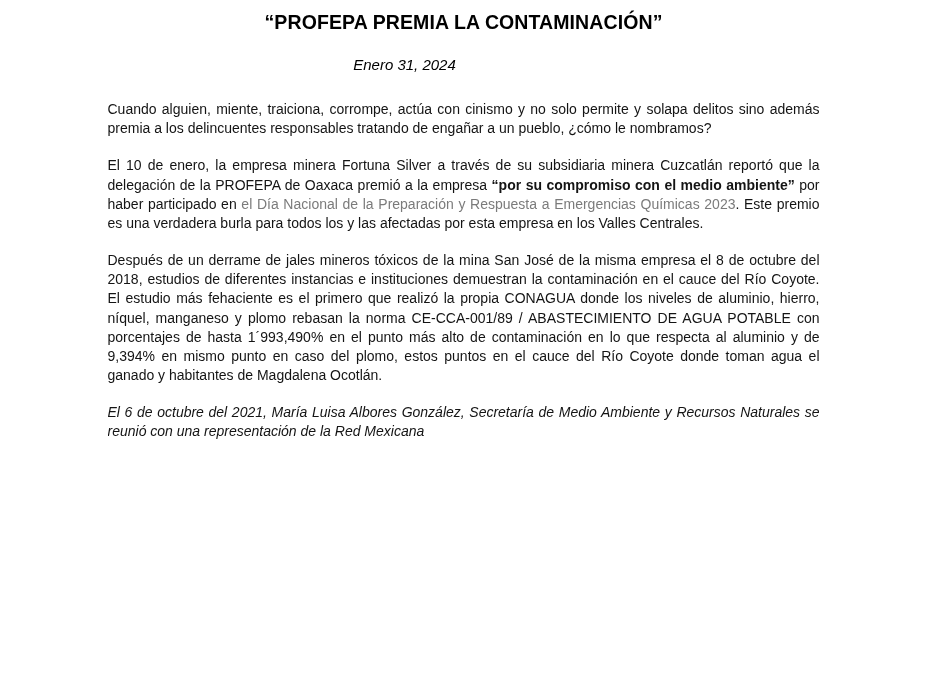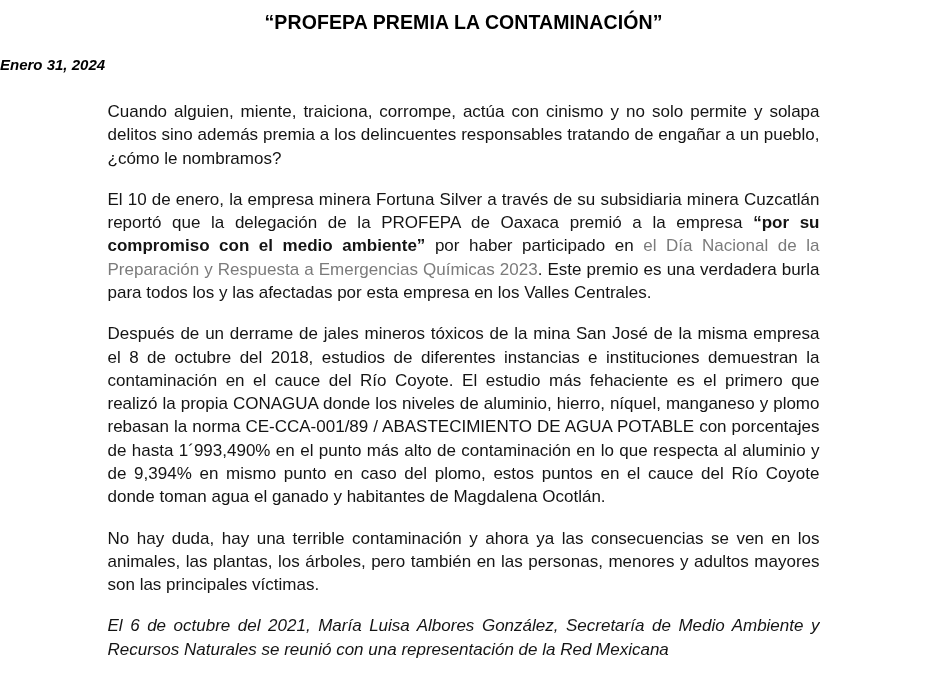--- a/index.html
+++ b/index.html
@@ -25,34 +25,34 @@
   .doc-title {
     text-align: center;
     font-size: 19.5px;
     font-weight: bold;
     letter-spacing: 0.1px;
     margin: 11px 0 0 0;
     padding: 0 19px;
     color: #000;
   }
   .doc-date {
-    text-align: left;
+    text-align: center;
     font-size: 15px;
-    font-weight: bold;
+    font-weight: normal;
     font-style: italic;
     margin: 22px 118px 0 0;
     color: #000;
   }
   .body-col {
     margin: 0 auto;
     width: 712px;
     padding-left: 0;
   }
   p.para {
-    font-size: 17px;
+    font-size: 14px;
     line-height: 1.37;
     text-align: justify;
     text-justify: inter-word;
     margin: 0 0 18px 0;
     color: #141414;
     hyphens: manual;
   }
   p.first {
     margin-top: 27px;
   }
@@ -77,18 +77,17 @@
   <div class="doc-date">Enero 31, 2024</div>
 
   <div class="body-col">
 
     <p class="para first">Cuando alguien, miente, traiciona, corrompe, actúa con cinismo y no solo permite y solapa delitos sino además premia a los delincuentes responsables tratando de engañar a un pueblo, ¿cómo le nombramos?</p>
 
     <p class="para"><span>El 10 de enero, la empresa minera Fortuna Silver a través de su subsidiaria minera Cuzcatlán reportó que la delegación de la PROFEPA de Oaxaca premió a la empresa </span><span class="b">“por su compromiso con el medio ambiente”</span><span> por haber participado en </span><span class="grey">el Día Nacional de la Preparación y Respuesta a Emergencias Químicas 2023</span><span>. Este premio es una verdadera burla para todos los y las afectadas por esta empresa en los Valles Centrales.</span></p>
 
     <p class="para">Después de un derrame de jales mineros tóxicos de la mina San José de la misma empresa el 8 de octubre del 2018, estudios de diferentes instancias e instituciones demuestran la contaminación en el cauce del Río Coyote. El estudio más fehaciente es el primero que realizó la propia CONAGUA donde los niveles de aluminio, hierro, níquel, manganeso y plomo rebasan la norma CE-CCA-001/89 / ABASTECIMIENTO DE AGUA POTABLE con porcentajes de hasta 1´993,490% en el punto más alto de contaminación en lo que respecta al aluminio y de 9,394% en mismo punto en caso del plomo, estos puntos en el cauce del Río Coyote donde toman agua el ganado y habitantes de Magdalena Ocotlán.</p>
 
-    <p class="para">No hay duda, hay una terrible contaminación y ahora ya las consecuencias se ven en los animales, las plantas, los árboles, pero también en las personas, menores y adultos mayores son las principales víctimas.</p>
 
     <p class="para clip-last">El 6 de octubre del 2021, María Luisa Albores González, Secretaría de Medio Ambiente y Recursos Naturales se reunió con una representación de la Red Mexicana</p>
 
   </div>
 </div>
 
 </body></html>

